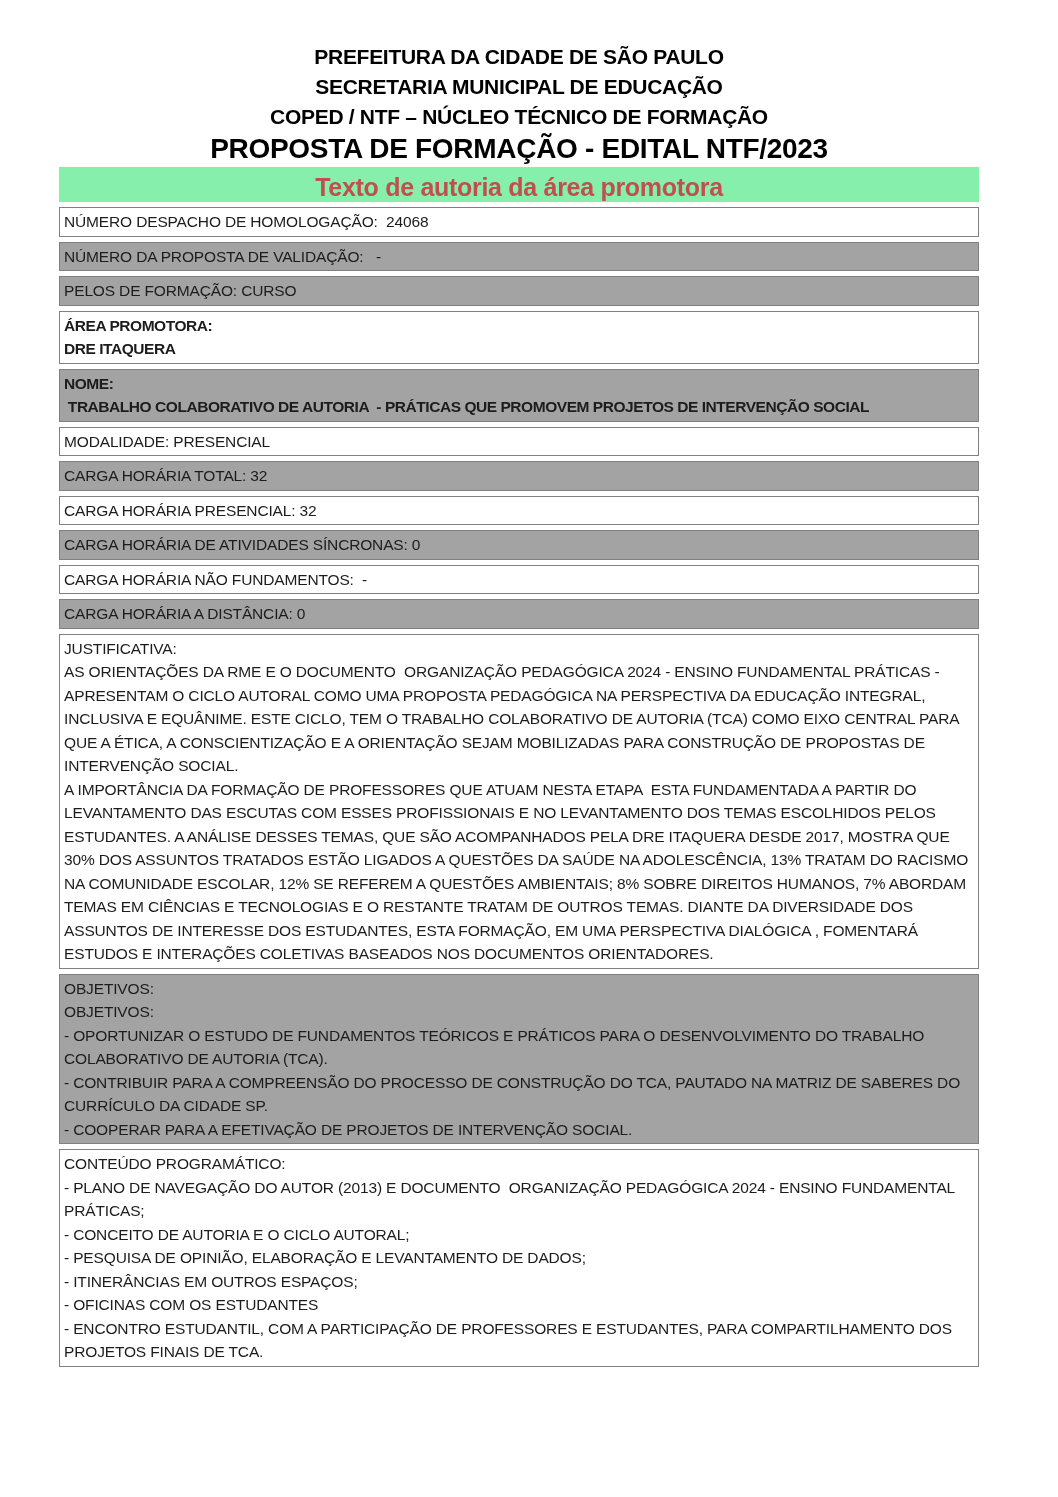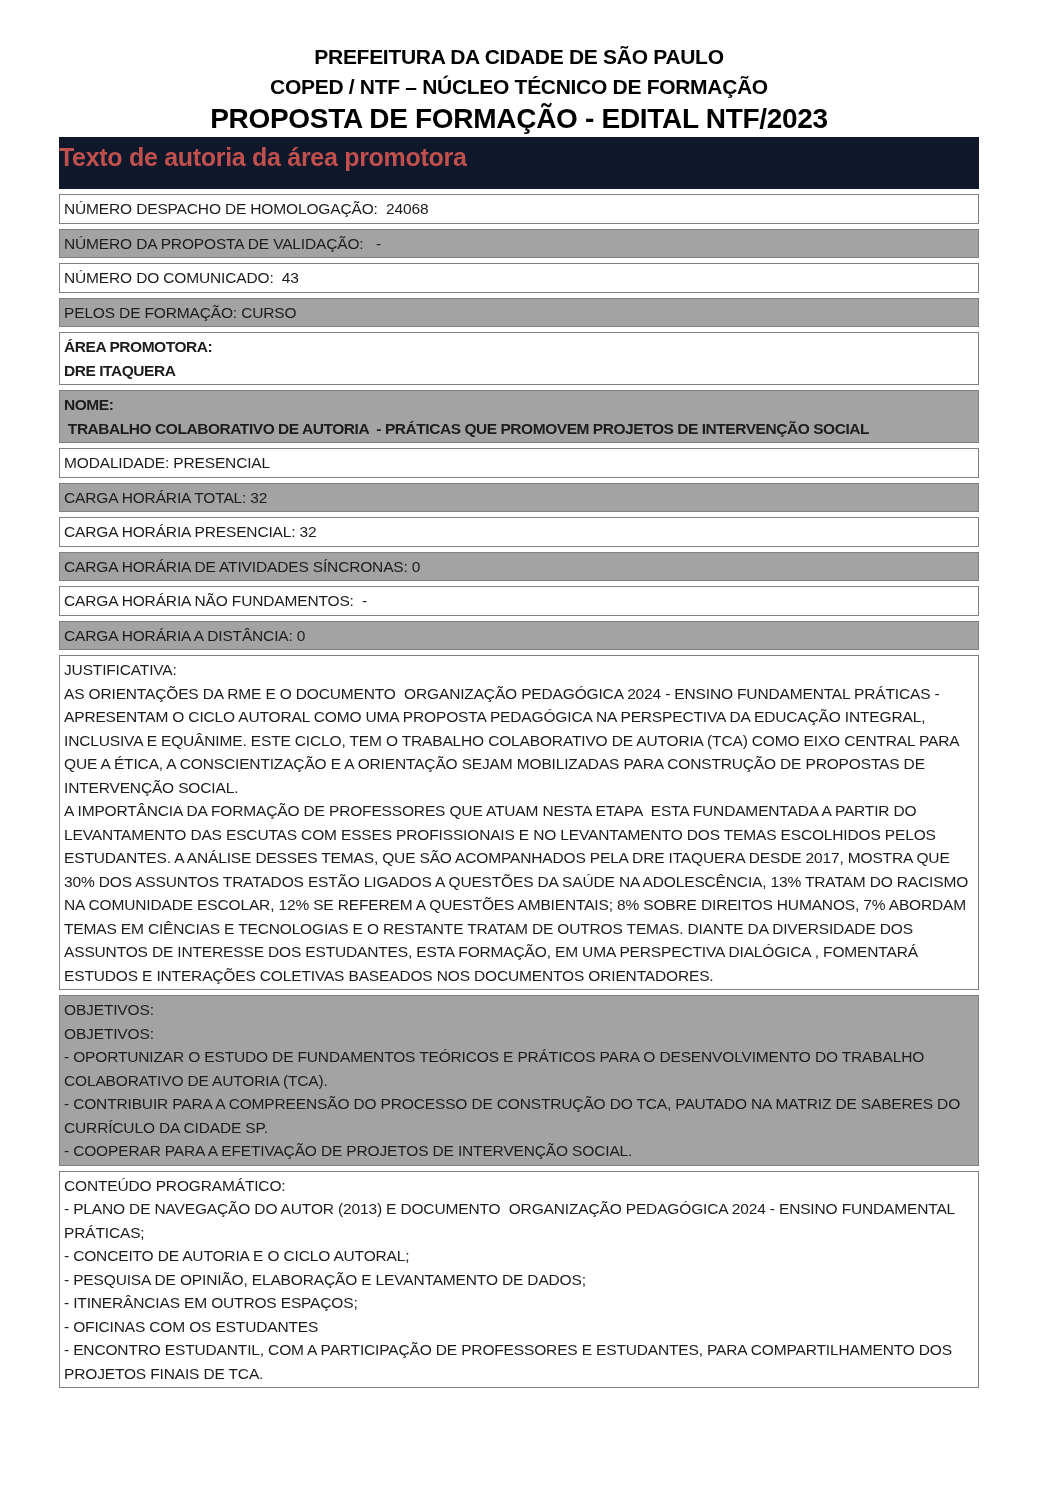--- a/index.html
+++ b/index.html
@@ -21,27 +21,27 @@
     font-weight: bold;
     font-size: 21px;
     line-height: 30px;
     letter-spacing: -0.3px;
     white-space: pre;
   }
   .h-line.big { font-size: 28px; line-height: 33px; }
 
   .banner {
     margin-top: 2px;
-    background: #0f172a;
+    background: #86efac;
     color: #c0504d;
     font-weight: bold;
     font-size: 25px;
-    height: 52px;
+    height: 35px;
     line-height: 40px;
-    text-align: left;
+    text-align: center;
     letter-spacing: -0.3px;
   }
 
   .rows { margin-top: 0; }
   .row {
     box-sizing: border-box;
     width: 920px;
     border: 1px solid #808080;
     background: #ffffff;
     margin-top: 5px;
@@ -56,30 +56,30 @@
   .row.bold  { font-weight: bold; letter-spacing: -0.45px; }
 </style>
 </head>
 <body>
 
 <div class="page">
   <div class="content">
 
     <div class="doc-header">
       <div class="h-line">PREFEITURA DA CIDADE DE SÃO PAULO</div>
+      <div class="h-line">SECRETARIA MUNICIPAL DE EDUCAÇÃO</div>
       <div class="h-line">COPED / NTF – NÚCLEO TÉCNICO DE FORMAÇÃO</div>
       <div class="h-line big">PROPOSTA DE FORMAÇÃO - EDITAL NTF/2023</div>
     </div>
 
     <div class="banner">Texto de autoria da área promotora</div>
 
     <div class="rows">
       <div class="row">NÚMERO DESPACHO DE HOMOLOGAÇÃO:  24068</div>
       <div class="row peach">NÚMERO DA PROPOSTA DE VALIDAÇÃO:   -</div>
-      <div class="row">NÚMERO DO COMUNICADO:  43</div>
       <div class="row peach">PELOS DE FORMAÇÃO: CURSO</div>
       <div class="row bold">ÁREA PROMOTORA:
 DRE ITAQUERA</div>
       <div class="row peach bold">NOME:
  TRABALHO COLABORATIVO DE AUTORIA  - PRÁTICAS QUE PROMOVEM PROJETOS DE INTERVENÇÃO SOCIAL</div>
       <div class="row">MODALIDADE: PRESENCIAL</div>
       <div class="row peach">CARGA HORÁRIA TOTAL: 32</div>
       <div class="row">CARGA HORÁRIA PRESENCIAL: 32</div>
       <div class="row peach">CARGA HORÁRIA DE ATIVIDADES SÍNCRONAS: 0</div>
       <div class="row">CARGA HORÁRIA NÃO FUNDAMENTOS:  -</div>

